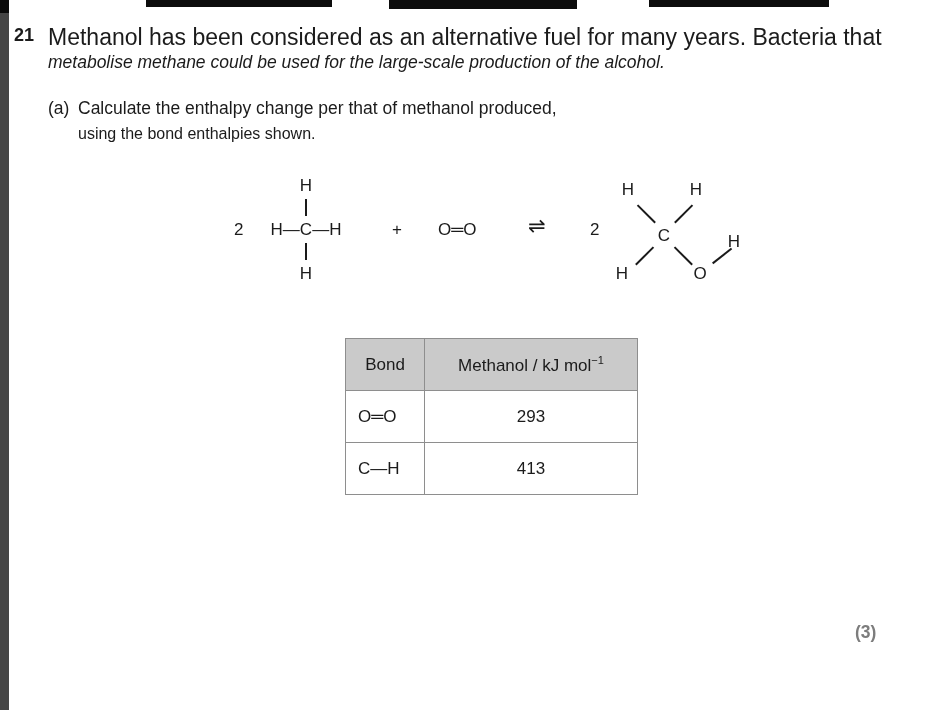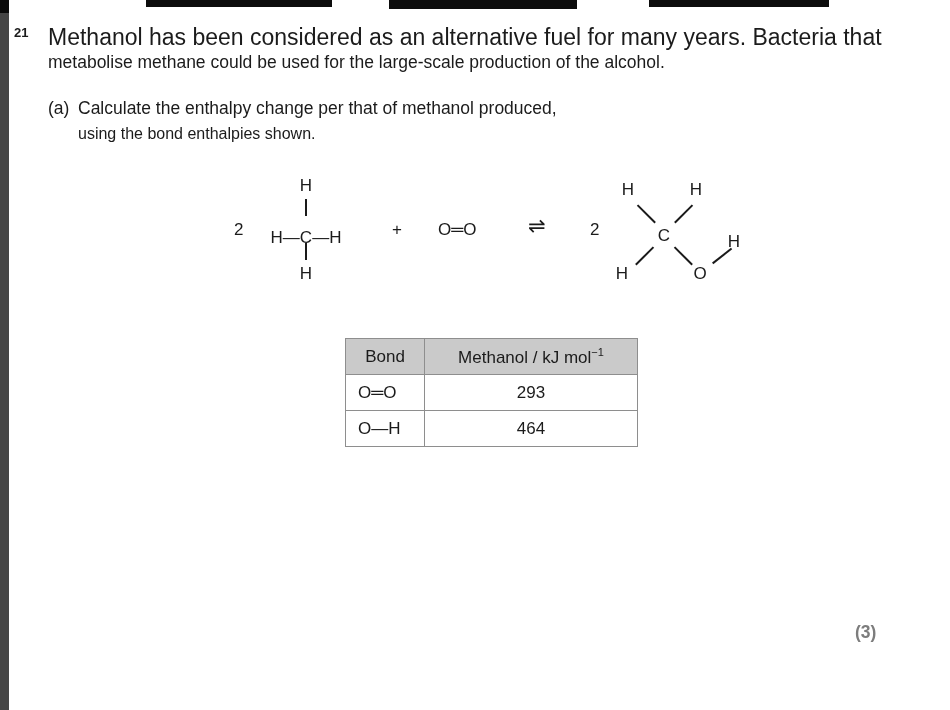--- a/index.html
+++ b/index.html
@@ -17,40 +17,40 @@
   .edge-bar { left:0; top:0; width:9px; height:710px; background:#464646; }
   .edge-cap { left:0; top:0; width:9px; height:13px; background:#0b0b0b; }
 
   
   .frag { top:0; height:7px; background:#0c0c0c; }
   .frag1 { left:146px; width:186px; }
   .frag2 { left:389px; width:188px; height:9px; }
   .frag3 { left:649px; width:180px; }
 
   
-  .qnum { left:14px; top:25px; font-size:13px; font-weight:bold; }
+  .qnum { left:14px; top:25px; font-size:18px; font-weight:bold; }
   .intro1 { left:48px; top:25px; font-size:23px; line-height:25px; }
-  .intro2 { left:48px; top:50px; font-size:17.5px; line-height:25px; }
+  .intro2 { left:48px; top:50px; font-size:17.5px; line-height:25px;font-style:italic; }
   .part-label { left:48px; top:96px; font-size:17.5px; line-height:25px; }
   .part-line1 { left:78px; top:96px; font-size:17.5px; line-height:25px; }
   .part-line2 { left:78px; top:121px; font-size:16px; line-height:25px; }
 
   
   .eq-text { font-size:17px; line-height:20px; }
   .coeff-left { left:234px; top:220px; }
   .plus-sign { left:392px; top:220px; }
   .oxygen-mol { left:438px; top:220px; }
   .equil { left:528px; top:215px; font-size:21px; line-height:22px; }
   .coeff-right { left:590px; top:220px; }
 
   
   .methane { left:258px; top:176px; width:96px; height:112px; }
   .methane .atom-row { position:absolute; left:0; width:96px; text-align:center; font-size:17px; line-height:20px; }
   .methane .r-top { top:0; }
-  .methane .r-mid { top:52px; }
+  .methane .r-mid { top:44px; }
   .methane .r-bot { top:88px; }
   .vbond { position:absolute; left:47px; width:1.6px; background:#1a1a1a; }
   .vb-top { top:23px; height:17px; }
   .vb-bot { top:67px; height:17px; }
 
   
   .methanol { left:612px; top:180px; width:142px; height:112px; }
   .m-atom { position:absolute; width:16px; text-align:center; font-size:17px; line-height:20px; }
   .ma-htl { left:8px;   top:0; }
   .ma-htr { left:76px;  top:0; }
@@ -64,21 +64,21 @@
   .mb-bl { left:20px; top:75px; width:25px; transform:rotate(-45deg); }
   .mb-br { left:59px; top:75px; width:25px; transform:rotate(45deg); }
   .mb-oh { left:98px; top:75px; width:24px; transform:rotate(-38deg); }
 
   
   .enthalpy-table { left:345px; top:338px; border-collapse:collapse; }
   .enthalpy-table th, .enthalpy-table td {
     border:1px solid #8e8e8e;
     font-size:17px;
     font-weight:normal;
-    height:36px;
+    height:52px;
     vertical-align:middle;
   }
   .enthalpy-table th { background:#cacaca; }
   .col-bond { width:79px; }
   .col-val  { width:213px; text-align:center; }
   .enthalpy-table th.col-bond { text-align:center; }
   .enthalpy-table td.col-bond { text-align:left; padding-left:12px; }
   sup.unit-sup { font-size:11px; }
 
   .marks { left:855px; top:622px; font-size:17.5px; font-weight:bold; color:#7d7d7d; }
@@ -140,21 +140,21 @@
           <span>Methanol / kJ mol</span><sup class="unit-sup">−1</sup>
         </th>
       </tr>
     </thead>
     <tbody>
       <tr>
         <td class="col-bond">O═O</td>
         <td class="col-val">293</td>
       </tr>
       <tr>
-        <td class="col-bond">O—H</td>
-        <td class="col-val">464</td>
+        <td class="col-bond">C—H</td>
+        <td class="col-val">413</td>
       </tr>
     </tbody>
   </table>
 
   <div class="abs marks">(3)</div>
 
 </div>
 
 </body></html>

